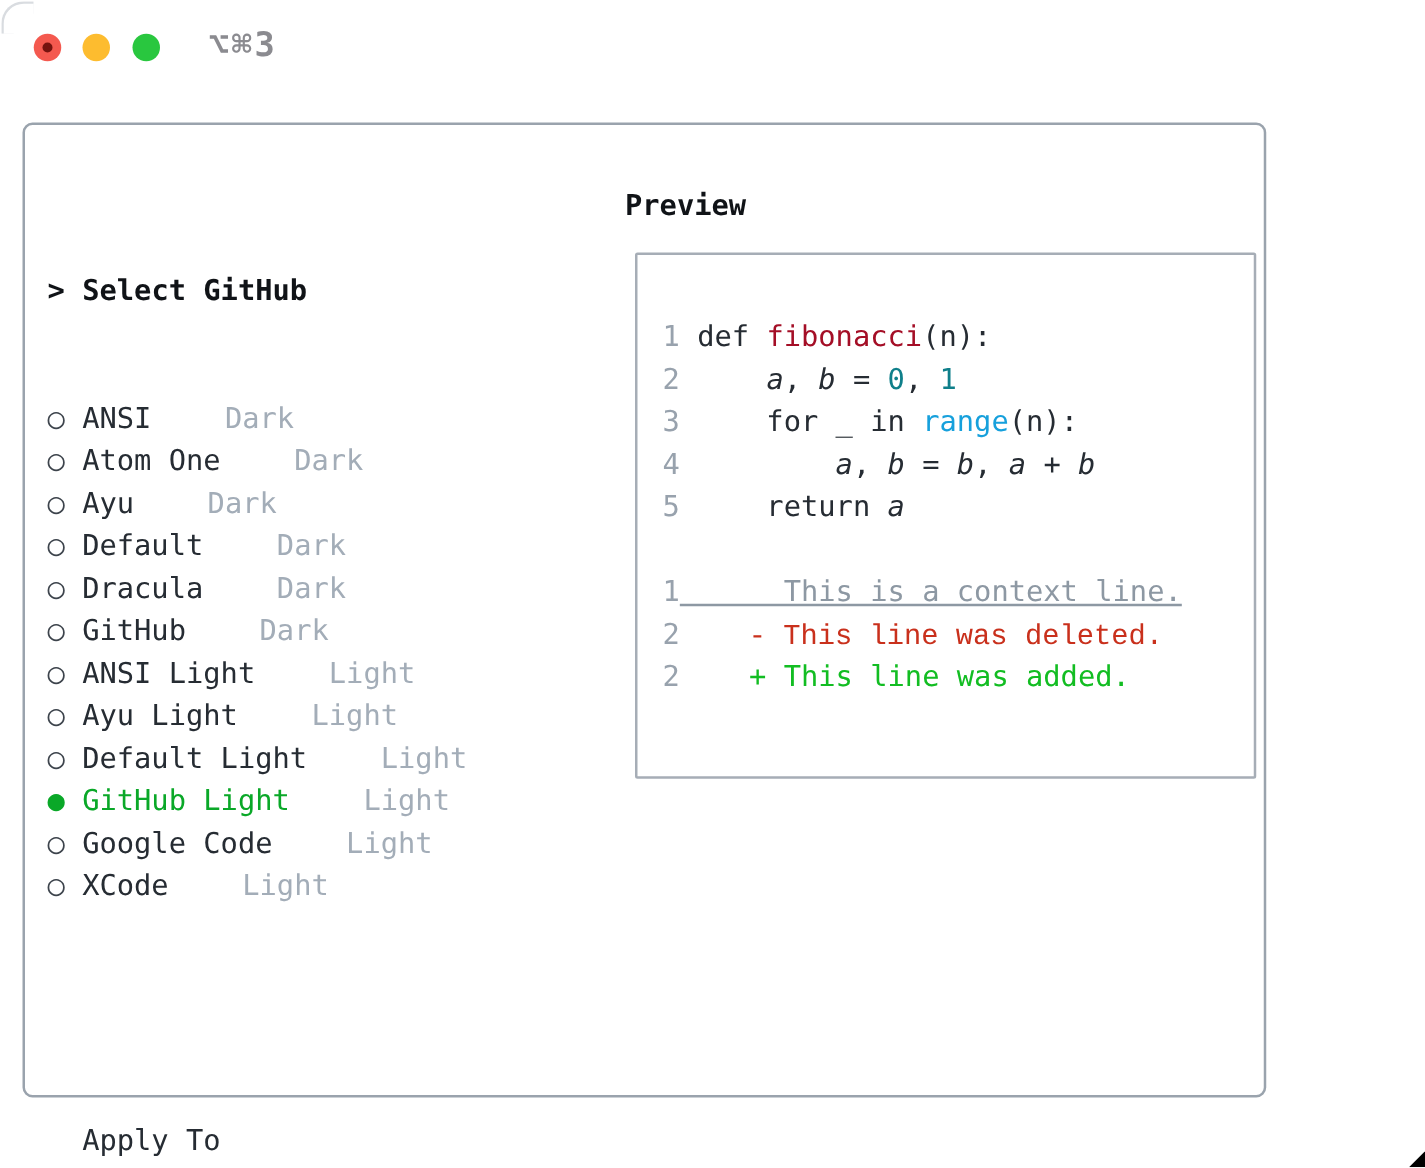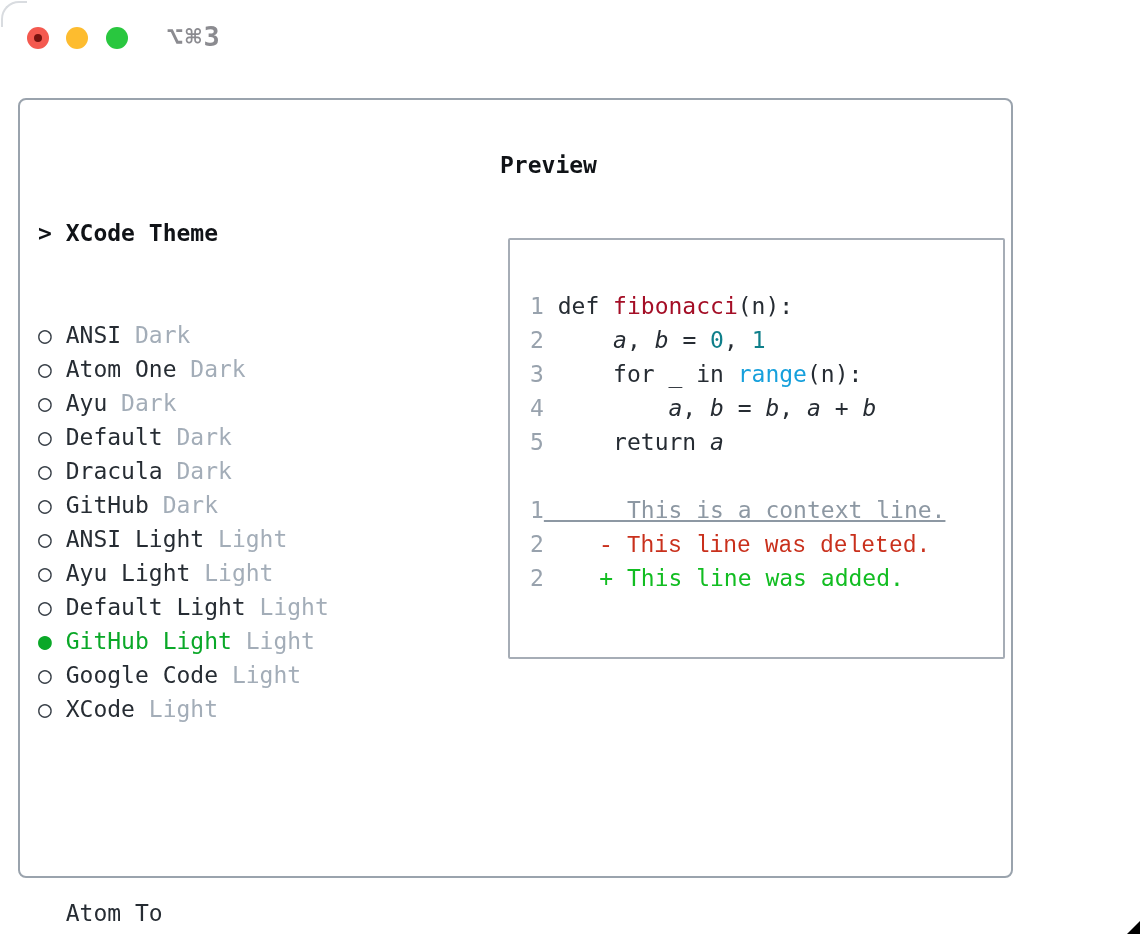--- a/index.html
+++ b/index.html
@@ -19,29 +19,29 @@
         border-top:2px solid #d9dce0;border-left:2px solid #d9dce0;border-top-left-radius:18px;}
   .corner-artifact{position:absolute;right:0;bottom:0;width:13px;height:13px;background:#000;
         clip-path:polygon(100% 0,100% 100%,0 100%);}
   
   .panel{position:absolute;left:18px;top:98px;width:991px;height:776px;background:#fff;
         border:2px solid var(--panel_border);border-radius:8px;}
   .mono{font-size:23px;line-height:34px;white-space:pre;color:var(--foreground);}
   .col-left{position:absolute;left:18px;top:48px;}
   .row{height:34px;}
   .bold{font-weight:bold;color:var(--header_black);}
-  .muted{color:var(--muted_gray);}
+  .muted{color:var(--muted_gray);margin-left:45px;}
   .sel{color:var(--accent_green);}
   .marker{color:var(--marker_gray);}
   .marker.sel{color:var(--accent_green);}
   
   .preview-title{position:absolute;left:480px;top:48px;}
   .preview-box{position:absolute;left:488px;top:102px;width:473px;height:402px;
         border:2px solid var(--preview_border);border-radius:2px;
-        padding:15px 0 0 20px;box-sizing:content-box;overflow:hidden;margin-top:36px;}
+        padding:15px 0 0 20px;box-sizing:content-box;overflow:hidden;}
   .lnum{color:var(--line_number_gray);}
   .tok-fg{color:var(--foreground);}
   .tok-func{color:var(--function_red);}
   .tok-num{color:var(--number_teal);}
   .tok-builtin{color:var(--builtin_blue);}
   .tok-var{color:var(--foreground);font-style:italic;}
   .diff-context{color:var(--diff_context_gray);text-decoration:underline;}
   .diff-deleted{color:var(--diff_deleted);font-family:Liberation Mono, monospace;}
   .diff-added{color:var(--diff_added);}
 </style>
@@ -53,24 +53,24 @@
   <div class="corner-tl"></div>
 
   <div class="tl-dot tl-close"></div>
   <div class="tl-dot tl-min"></div>
   <div class="tl-dot tl-zoom"></div>
   <div class="win-title">⌥⌘3</div>
 
   <div class="panel">
 
     <div class="col-left mono" id="left-col">
-      <div class="row"><span class="bold"><span>&gt;</span> <span>XCode Theme</span></span></div>
+      <div class="row"><span class="bold"><span>&gt;</span> <span>Select GitHub</span></span></div>
       <div id="theme-items"><div class="row"><span class="marker">○</span><span> ANSI</span><span class="muted"> Dark</span></div><div class="row"><span class="marker">○</span><span> Atom One</span><span class="muted"> Dark</span></div><div class="row"><span class="marker">○</span><span> Ayu</span><span class="muted"> Dark</span></div><div class="row"><span class="marker">○</span><span> Default</span><span class="muted"> Dark</span></div><div class="row"><span class="marker">○</span><span> Dracula</span><span class="muted"> Dark</span></div><div class="row"><span class="marker">○</span><span> GitHub</span><span class="muted"> Dark</span></div><div class="row"><span class="marker">○</span><span> ANSI Light</span><span class="muted"> Light</span></div><div class="row"><span class="marker">○</span><span> Ayu Light</span><span class="muted"> Light</span></div><div class="row"><span class="marker">○</span><span> Default Light</span><span class="muted"> Light</span></div><div class="row"><span class="marker sel">●</span><span class="sel"> GitHub Light</span><span class="muted"> Light</span></div><div class="row"><span class="marker">○</span><span> Google Code</span><span class="muted"> Light</span></div><div class="row"><span class="marker">○</span><span> XCode</span><span class="muted"> Light</span></div></div>
       <div class="row"> </div>
-      <div class="row"><span>  <span>Atom To</span></span></div>
+      <div class="row"><span>  <span>Apply To</span></span></div>
       
       
       
       
     </div>
 
     <div class="preview-title mono"><span class="bold">Preview</span></div>
 
     <div class="preview-box mono" id="preview-box"><div class="row"> </div><div class="row"><span class="lnum">1</span><span class="tok-fg"> def </span><span class="tok-func">fibonacci</span><span class="tok-fg">(n):</span></div><div class="row"><span class="lnum">2</span><span class="tok-fg">     </span><span class="tok-var">a</span><span class="tok-fg">, </span><span class="tok-var">b</span><span class="tok-fg"> = </span><span class="tok-num">0</span><span class="tok-fg">, </span><span class="tok-num">1</span></div><div class="row"><span class="lnum">3</span><span class="tok-fg">     for _ in </span><span class="tok-builtin">range</span><span class="tok-fg">(n):</span></div><div class="row"><span class="lnum">4</span><span class="tok-fg">         </span><span class="tok-var">a</span><span class="tok-fg">, </span><span class="tok-var">b</span><span class="tok-fg"> = </span><span class="tok-var">b</span><span class="tok-fg">, </span><span class="tok-var">a</span><span class="tok-fg"> + </span><span class="tok-var">b</span></div><div class="row"><span class="lnum">5</span><span class="tok-fg">     return </span><span class="tok-var">a</span></div><div class="row"> </div><div class="row"><span class="lnum">1</span><span class="diff-context">      This is a context line.</span></div><div class="row"><span class="lnum">2</span><span class="diff-deleted">    - This line was deleted.</span></div><div class="row"><span class="lnum">2</span><span class="diff-added">    + This line was added.</span></div></div>
 

